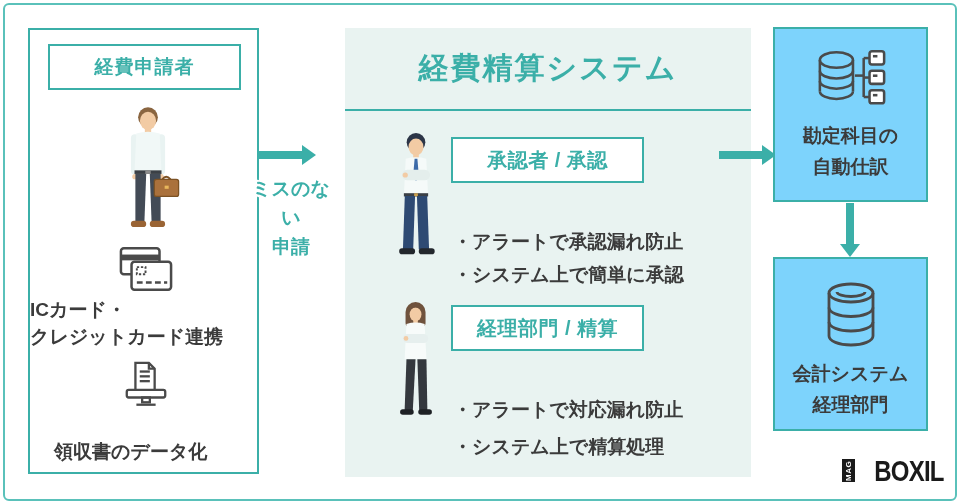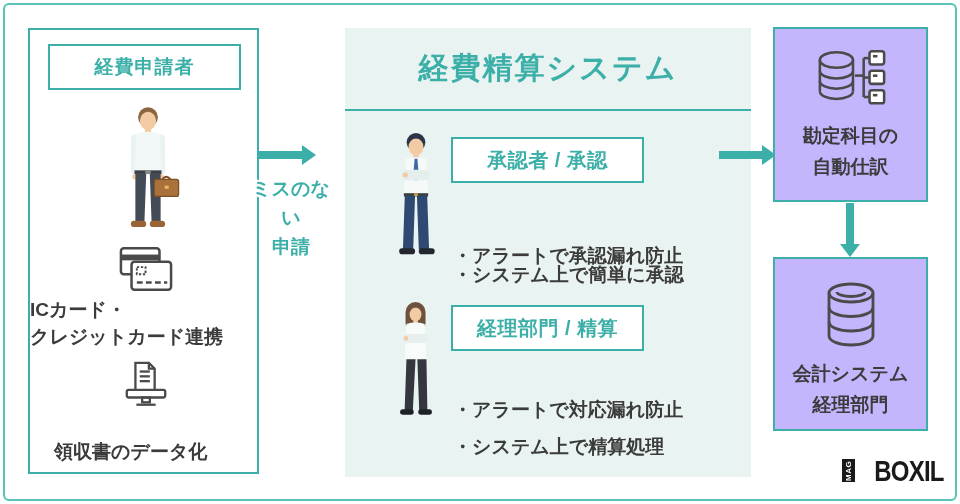--- a/index.html
+++ b/index.html
@@ -75,29 +75,29 @@
     background:#fff; border:2px solid #3bafa8; box-sizing:border-box;
     display:flex; align-items:center; justify-content:center;
     color:#3bafa8; font-weight:bold; font-size:20px; letter-spacing:0.5px;
   }
   .tag1 { top:109px; }
   .tag2 { top:277px;justify-content:center; }
   .bullet {
     position:absolute; left:108px; font-size:19px; font-weight:bold; color:#3b3b3b;
     white-space:nowrap;
   }
-  .b1 { top:215px; }
+  .b1 { top:201px; }
   .b2 { top:234px; }
   .b3 { top:369px; }
   .b4 { top:406px; }
 
   
   .out-box {
     position:absolute; left:773px; width:155px;
-    border:2px solid #3bafa8; background:#c4b5fd; box-sizing:border-box;
+    border:2px solid #3bafa8; background:#7dd3fc; box-sizing:border-box;
   }
   .box1 { top:27px; height:175px; }
   .box2 { top:257px; height:174px; }
   .icon-dbtree { position:absolute; left:40px; top:19px; width:74px; height:63px; }
   .icon-db { position:absolute; left:48px; top:22px; width:56px; height:66px; }
   .out-caption {
     position:absolute; left:0; width:100%; text-align:center;
     font-size:19px; font-weight:bold; color:#3b3b3b; line-height:31px;
   }
   .box1 .out-caption { top:91px; }

